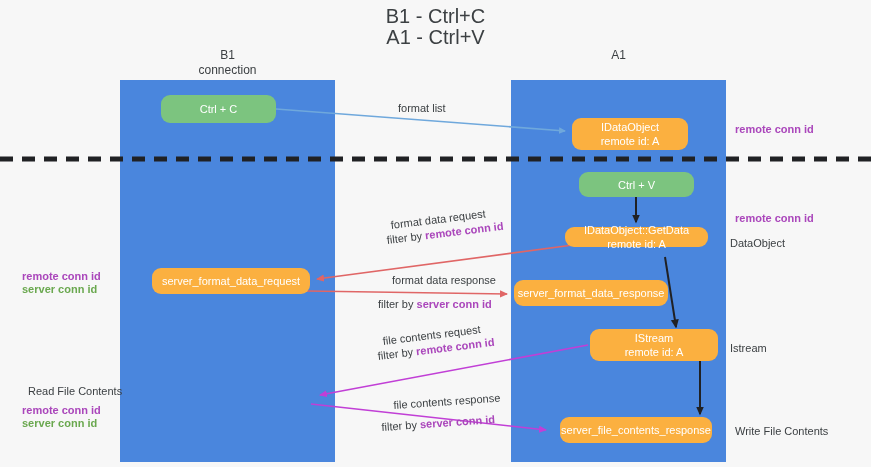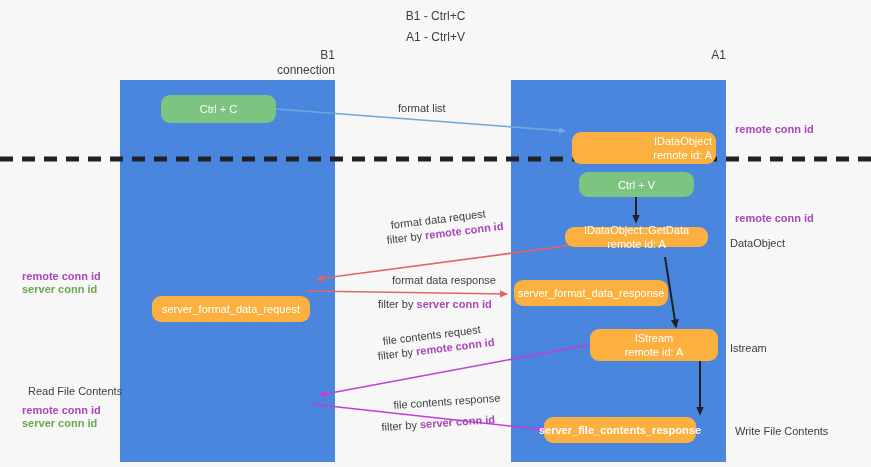--- a/index.html
+++ b/index.html
@@ -14,28 +14,28 @@
     background: #f7f7f7;
     font-family: "Liberation Sans", sans-serif;
     overflow: hidden;
   }
   .abs { position: absolute; }
 
   
   #title {
     left: 0; top: 6px; width: 871px;
     text-align: center;
-    font-size: 12px;
+    font-size: 20px;
     color: #3c4043;
     line-height: 21px;
   }
 
   
   .col-head {
-    text-align: right;
+    text-align: center;
     font-size: 12px;
     color: #3c4043;
     line-height: 15px;
   }
 
   
   .lane {
     background: #4a86dd;
   }
 
@@ -134,49 +134,49 @@
 
     <path d="M311,404 L546,430" stroke="#c13fd6" stroke-width="1.6" fill="none" marker-end="url(#ah-magenta)"></path>
 
     <path d="M700,360 L700,414" stroke="#202124" stroke-width="2" fill="none" marker-end="url(#ah-black)"></path>
   </svg>
 
   <div class="abs node green" style="left:161px; top:95px; width:115px; height:28px;">
     <span>Ctrl + C</span>
   </div>
 
-  <div class="abs node orange" style="left:572px; top:132px; width:144px; height:32px;align-items:flex-end;">
+  <div class="abs node orange" style="left:572px; top:118px; width:116px; height:32px;">
     <span>IDataObject</span>
     <span>remote id: A</span>
   </div>
 
   <div class="abs node green" style="left:579px; top:172px; width:115px; height:25px;">
     <span>Ctrl + V</span>
   </div>
 
   <div class="abs node orange" style="left:565px; top:227px; width:143px; height:20px;">
     <span>IDataObject::GetData</span>
     <span>remote id: A</span>
   </div>
 
-  <div class="abs node orange" style="left:152px; top:268px; width:158px; height:26px;margin-top:28px;">
+  <div class="abs node orange" style="left:152px; top:268px; width:158px; height:26px;">
     <span>server_format_data_request</span>
   </div>
 
   <div class="abs node orange" style="left:514px; top:280px; width:154px; height:26px;">
     <span>server_format_data_response</span>
   </div>
 
   <div class="abs node orange" style="left:590px; top:329px; width:128px; height:32px;">
     <span>IStream</span>
     <span>remote id: A</span>
   </div>
 
 
-  <div class="abs node orange" style="left:544px; top:417px; width:152px; height:26px;font-weight:bold;">
+  <div class="abs node orange" style="left:560px; top:417px; width:152px; height:26px;">
     <span>server_file_contents_response</span>
   </div>
 
   <div class="abs edge-label" style="left:398px; top:101px;">
     <span>format list</span>
   </div>
 
   <div class="abs edge-label" style="left:390px; top:218px; transform:rotate(-7deg); transform-origin:left top;">
     <span>format data request</span>
   </div>

